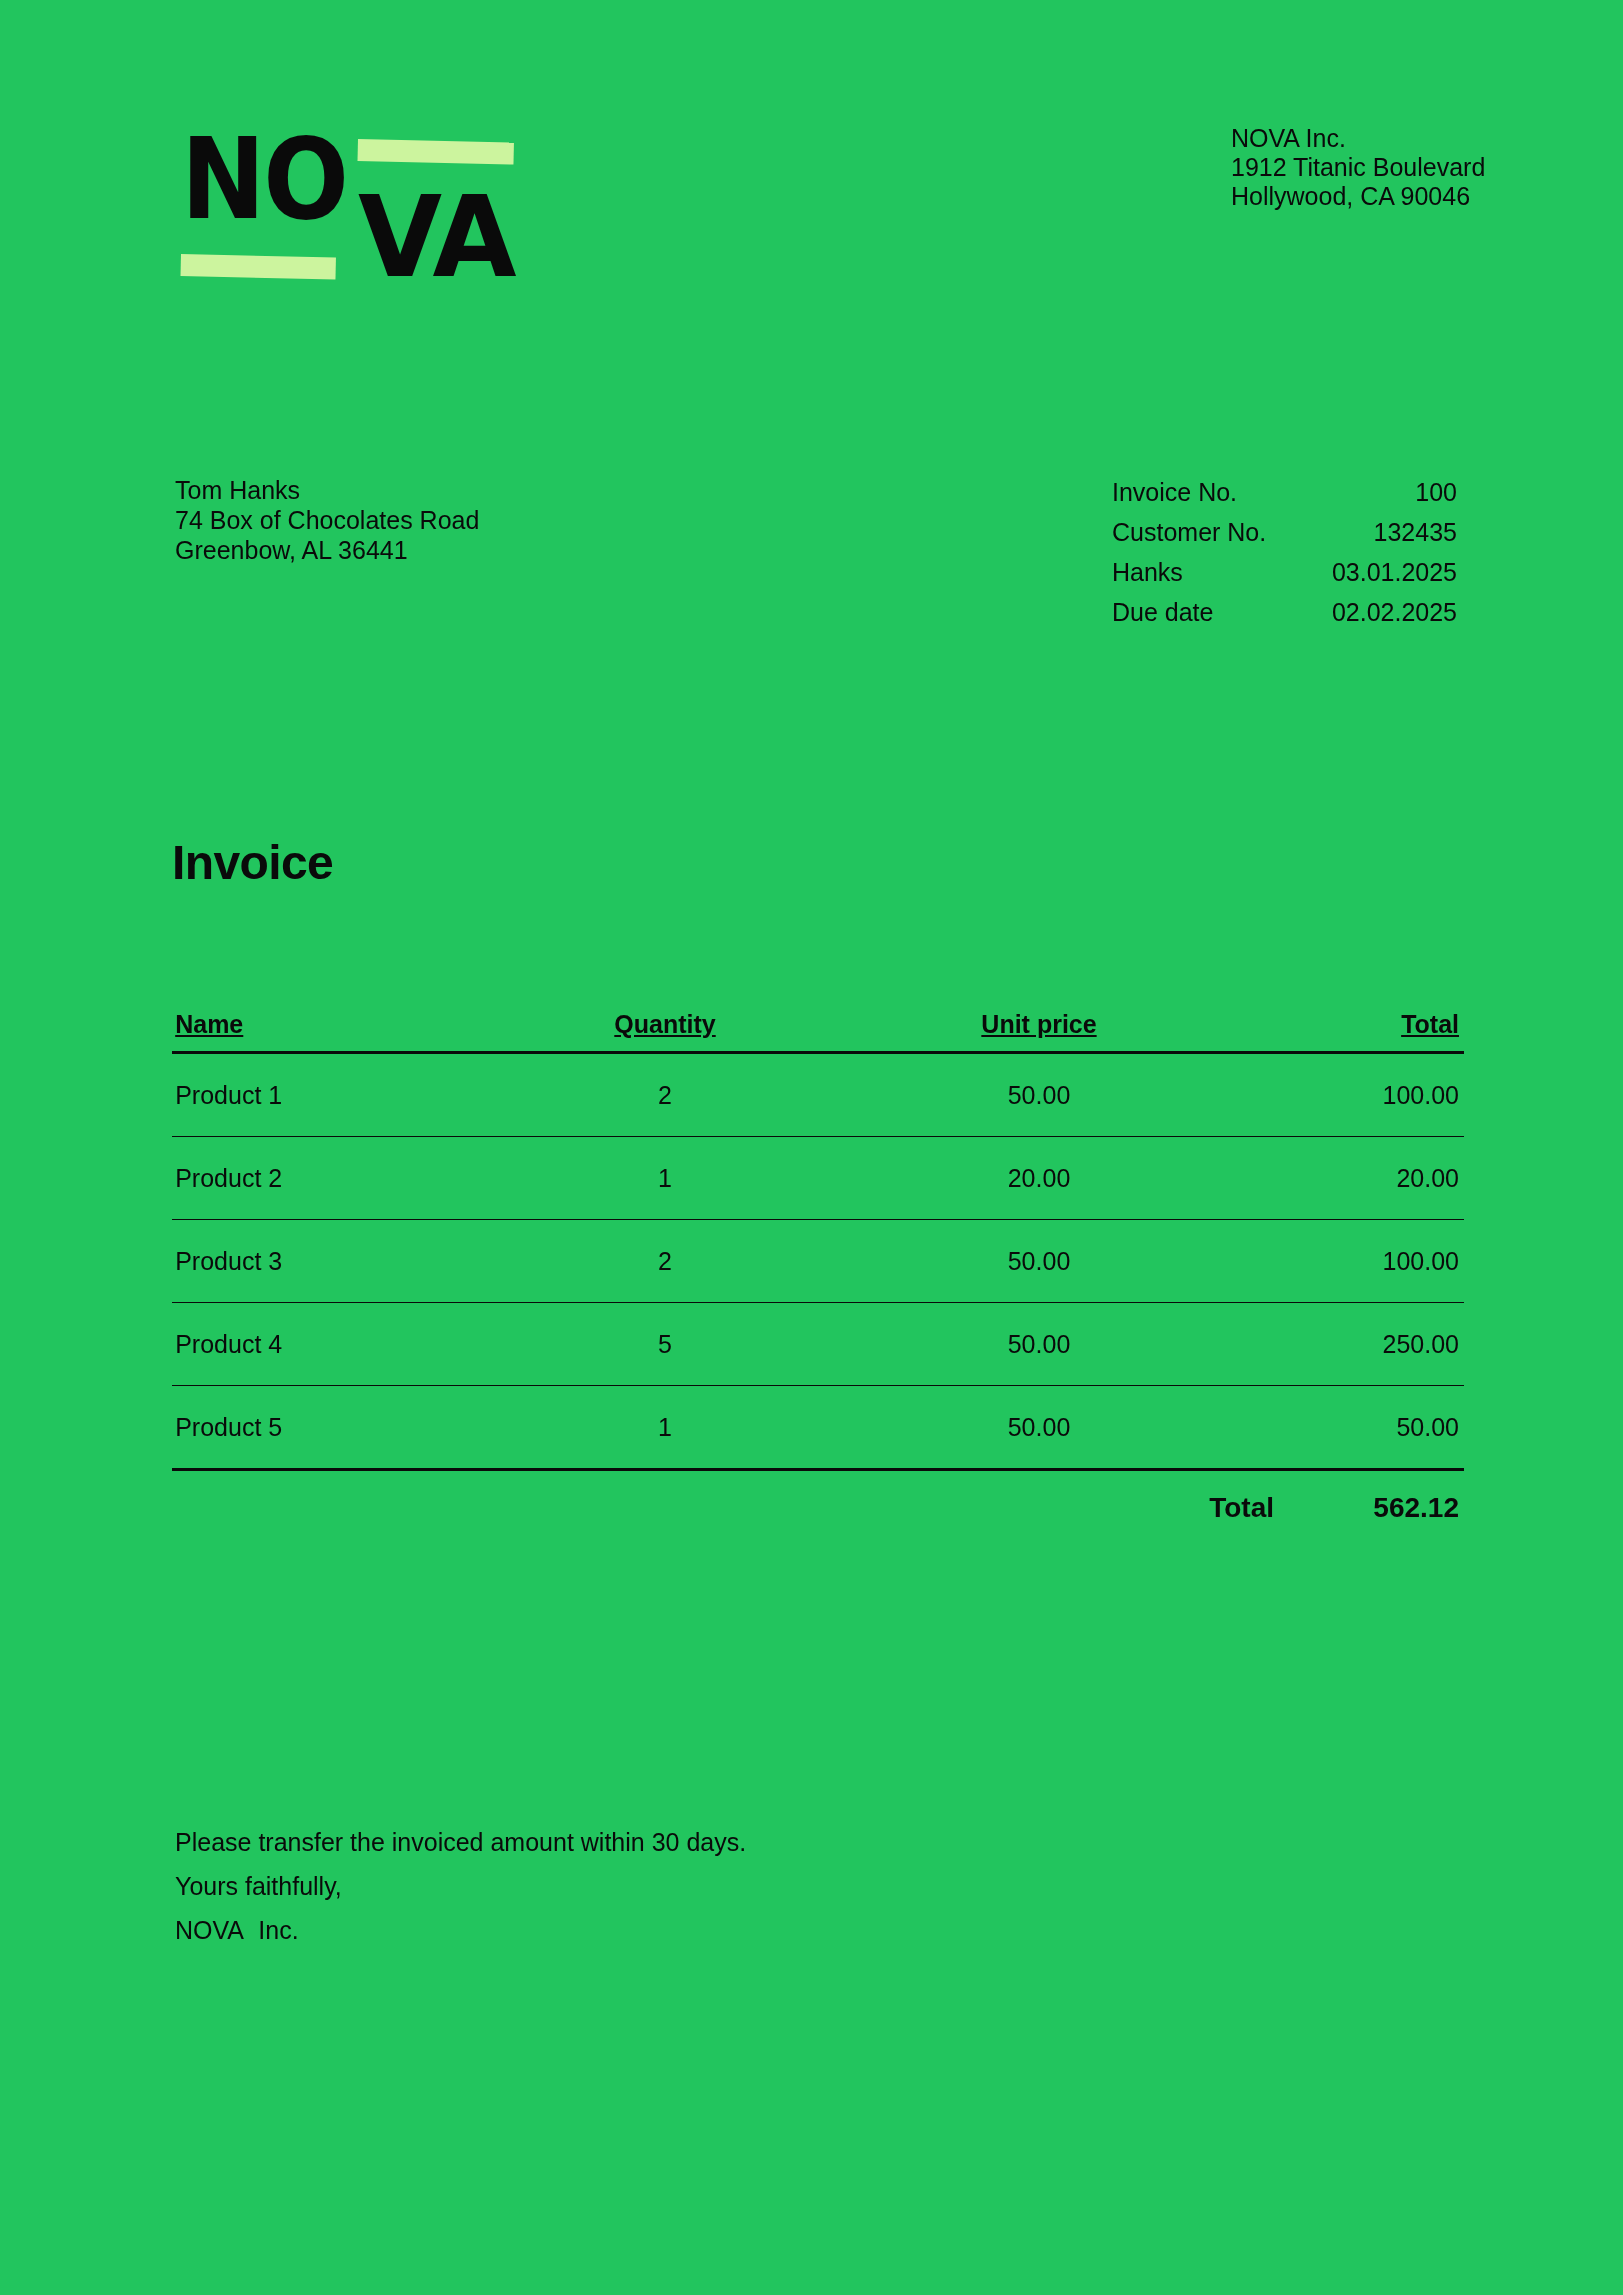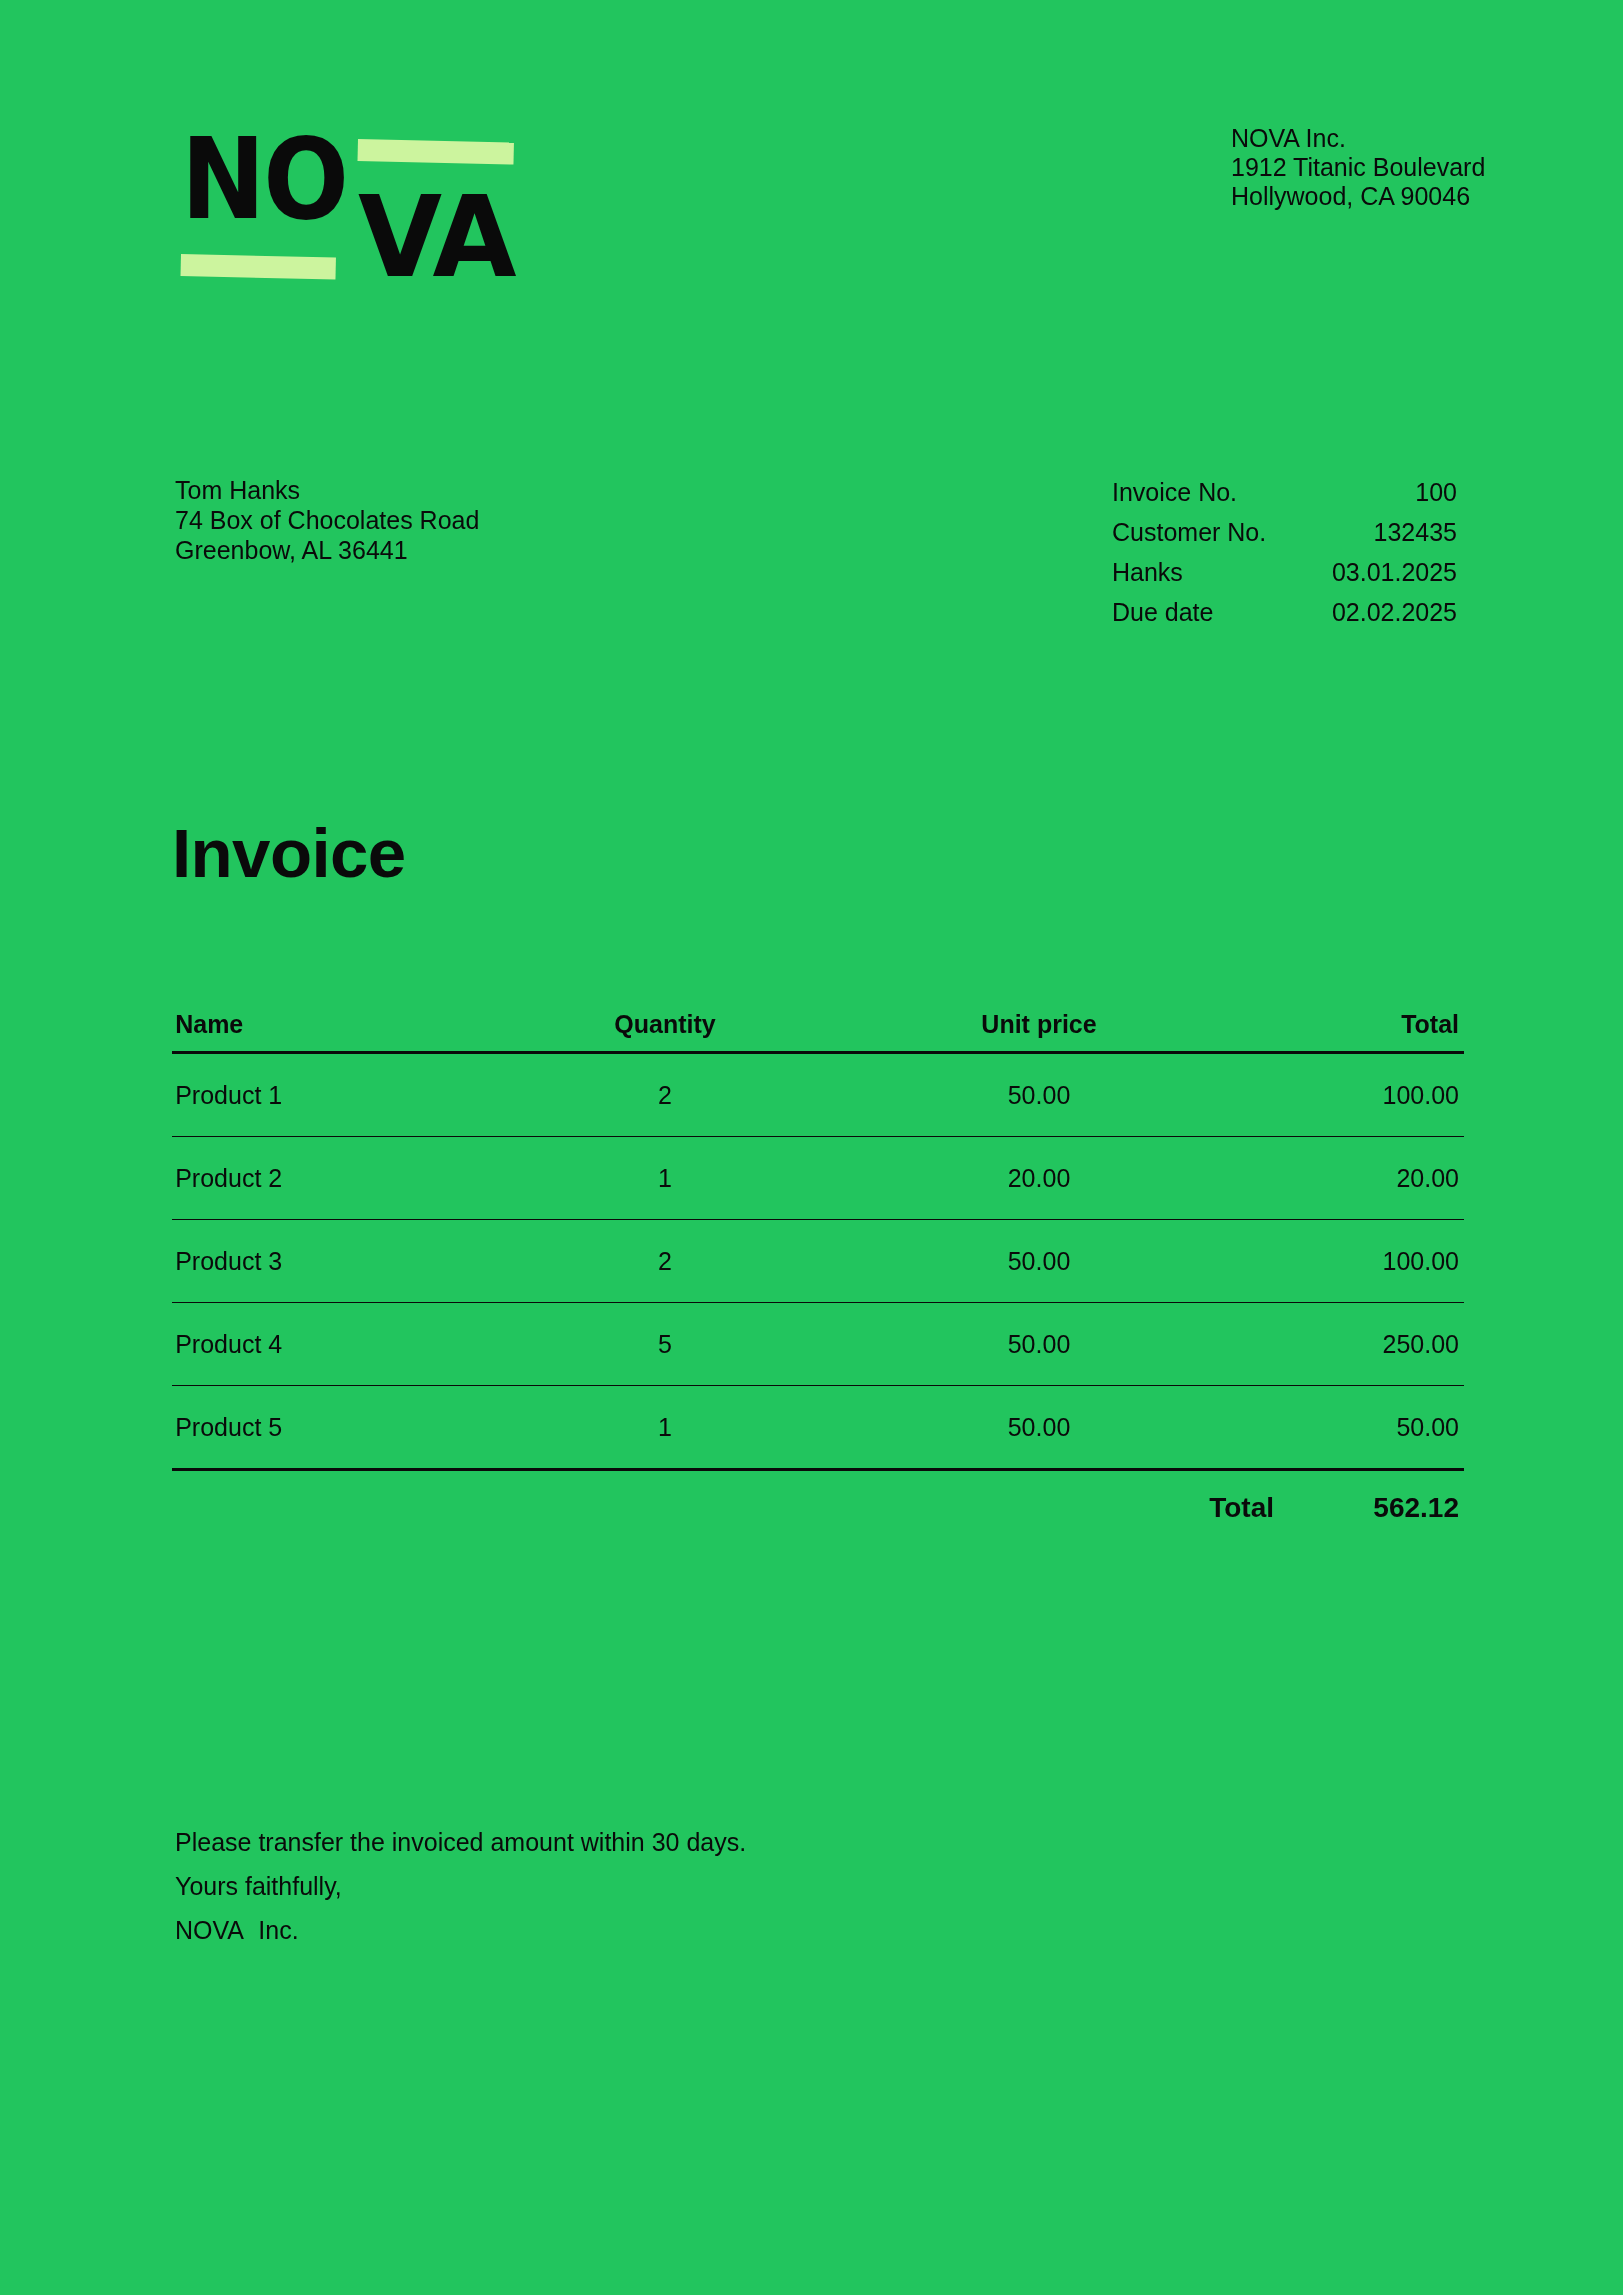--- a/index.html
+++ b/index.html
@@ -54,28 +54,28 @@
   .meta {
     position: absolute; left: 1112px; top: 472px; width: 345px;
     font-size: 25px;
   }
   .meta-row { display: flex; justify-content: space-between; align-items: center; height: 40px; }
   .meta-label { text-align: left; }
   .meta-value { text-align: right; }
 
   
   .title {
-    position: absolute; left: 172px; top: 814px; margin: 0;
-    font-size: 69px; font-weight: bold; letter-spacing: -0.6px;
+    position: absolute; left: 172px; top: 835px; margin: 0;
+    font-size: 48px; font-weight: bold; letter-spacing: -0.6px;
   }
 
   
   .table { position: absolute; left: 172px; top: 997px; width: 1292px; font-size: 25px; }
   .trow { display: flex; align-items: center; }
-  .thead { height: 54px; border-bottom: 3.2px solid #0a0a0a; font-weight: bold; }
+  .thead { height: 54px; border-bottom: 3.2px solid #0a0a0a; font-weight: bold; text-decoration: underline; }
   .tbody-row { height: 82px; border-bottom: 1.3px solid #0a0a0a; align-items: center; }
   .tbody-row.last { border-bottom: 3.2px solid #0a0a0a; }
   .c-name  { width: 354px; text-align: left; padding-left: 3.2px; box-sizing: border-box; }
   .c-qty   { width: 278px; text-align: center; }
   .c-price { width: 470px; text-align: center; }
   .c-total { width: 190px; text-align: right; padding-right: 5px; box-sizing: border-box; }
 
   
   .summary {
     position: absolute; left: 172px; top: 1487px; width: 1292px;

